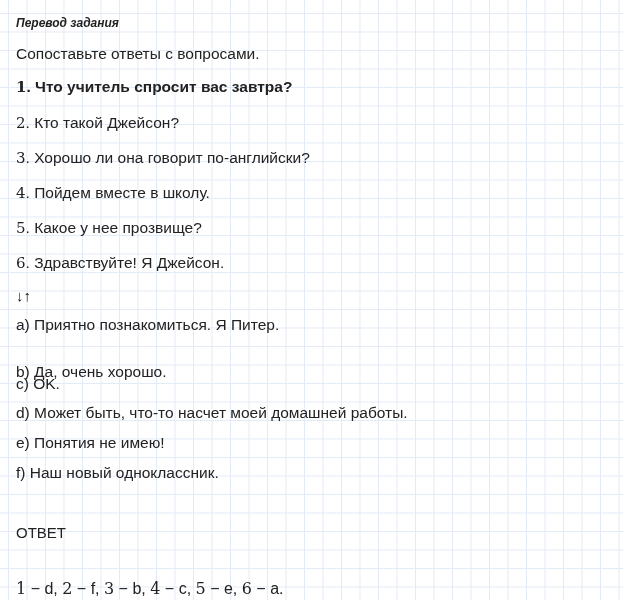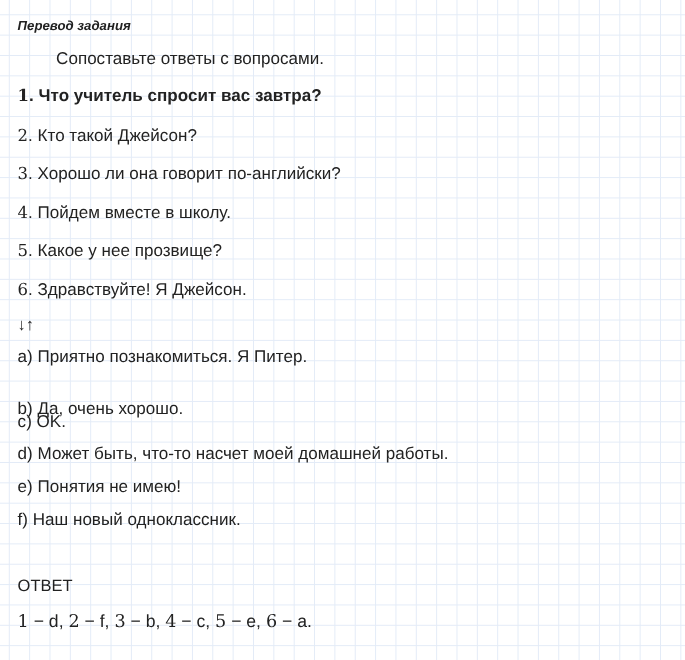--- a/index.html
+++ b/index.html
@@ -21,32 +21,32 @@
   .line {
     position: absolute;
     left: 0;
     white-space: nowrap;
     font-size: 15.5px;
     line-height: 18px;
   }
   .title { font-style: italic; font-weight: bold; font-size: 12px; }
   .num { font-family: "DejaVu Serif", serif; font-size: 15px; }
   .answer-heading { font-size: 15px; }
-  .answer { font-size: 16px; }
+  .answer { font-size: 16px; margin-top: 24px; }
   .answer .num { font-size: 16px; }
   .arrows { font-size: 15px; }
 </style>
 </head>
 <body>
 
 <div class="page">
 
   <div class="line title" style="top:14px;">Перевод задания</div>
 
-  <div class="line" style="top:45px;margin-left:35px;">Сопоставьте ответы с вопросами.</div>
+  <div class="line" style="top:45px;">Сопоставьте ответы с вопросами.</div>
 
   <div class="line" style="top:78px;font-weight:bold;">
     <span class="num">1</span><span>. Что учитель спросит вас завтра?</span>
   </div>
   <div class="line" style="top:114px;">
     <span class="num">2</span><span>. Кто такой Джейсон?</span>
   </div>
   <div class="line" style="top:149px;">
     <span class="num">3</span><span>. Хорошо ли она говорит по‑английски?</span>
   </div>

